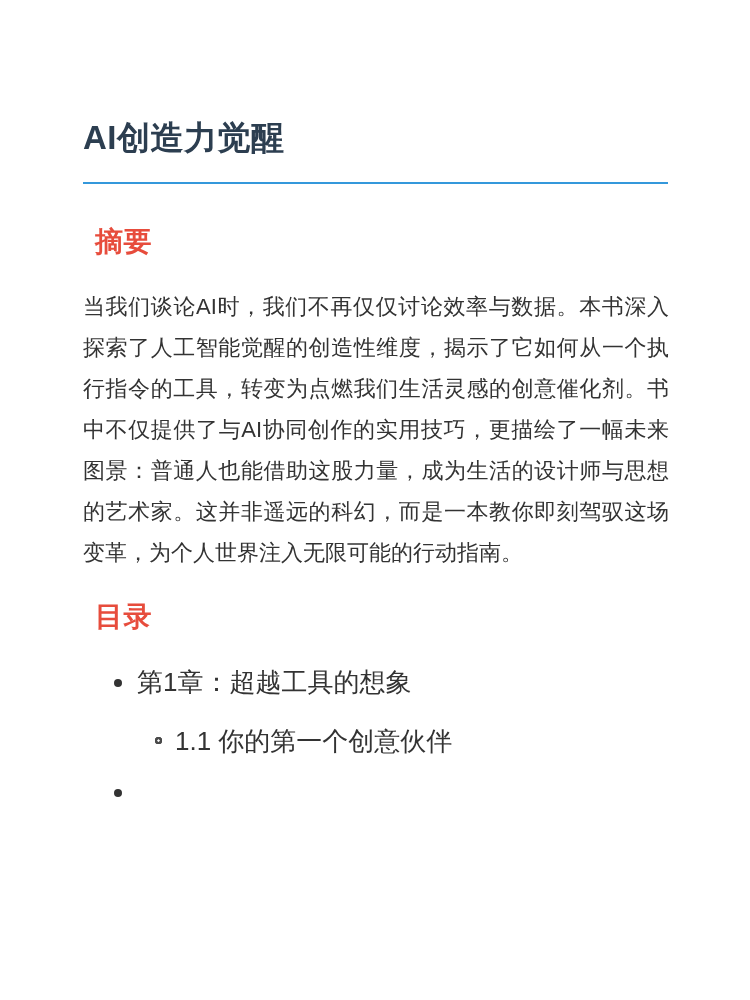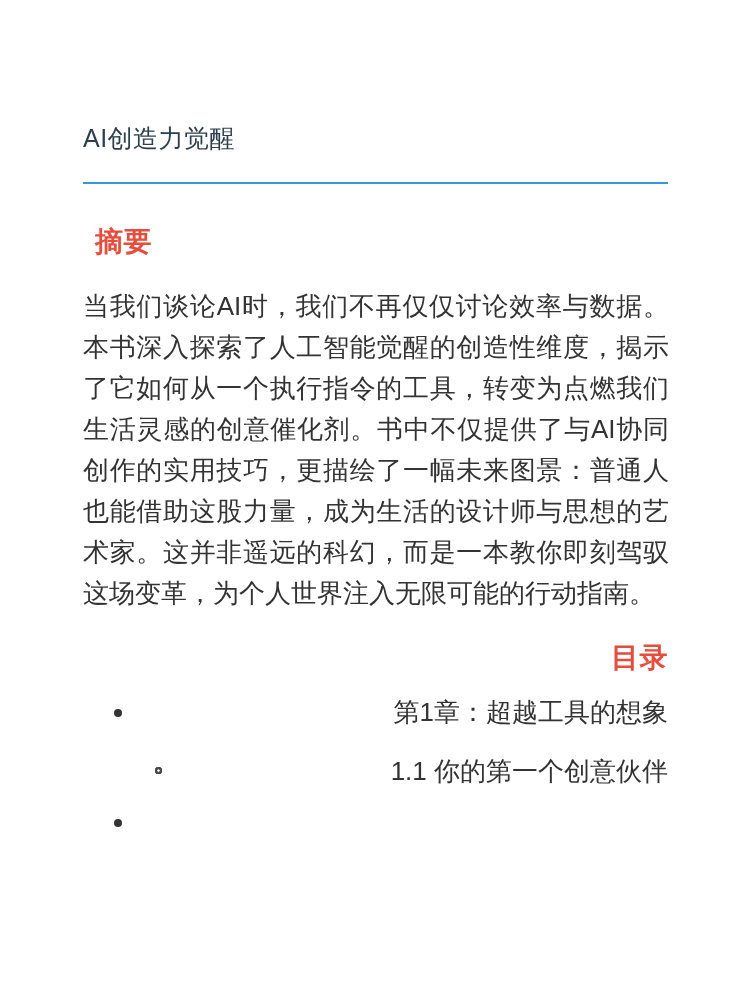--- a/index.html
+++ b/index.html
@@ -17,57 +17,56 @@
     font-family: "Liberation Sans", "DejaVu Sans", sans-serif;
     overflow: hidden;
   }
   .page {
     position: relative;
     width: 750px; height: 1000px;
     padding: 0 82px 0 83px;
   }
   h1.doc-title {
     margin-top: 114px;
-    font-size: 25px;
+    font-size: 33px;
     line-height: 48px;
-    font-weight: normal;
+    font-weight: bold;
     color: var(--title-color);
     letter-spacing: 0.5px;
   }
   .title-rule {
     height: 2px;
     background: var(--rule-color);
     margin-top: 20px;
   }
   h2.section-heading {
     font-size: 28px;
     line-height: 36px;
     font-weight: bold;
     color: var(--heading-color);
     letter-spacing: 0.5px;
     margin-left: 12px;
   }
   h2.abstract-heading { margin-top: 40px; }
-  h2.toc-heading { margin-top: 26px; text-align: right; }
+  h2.toc-heading { margin-top: 26px; }
   p.abstract-text {
     margin-top: 26px;
     width: 586px;
-    font-size: 26px;
+    font-size: 22px;
     line-height: 41px;
     color: var(--body-color);
     text-align: justify;
     word-break: break-all;
   }
   ul.toc-list {
     list-style: none;
-    margin-top: 16px;
+    margin-top: 27px;
     font-size: 26px;
     line-height: 41px;
     color: var(--body-color);
-    text-align: right;
   }
   li.toc-item-lvl1 {
     position: relative;
     padding-left: 54px;
     margin-bottom: 10px;
   }
   ul.toc-sublist {
     list-style: none;
     margin: 18px 0 0 -54px;
   }

